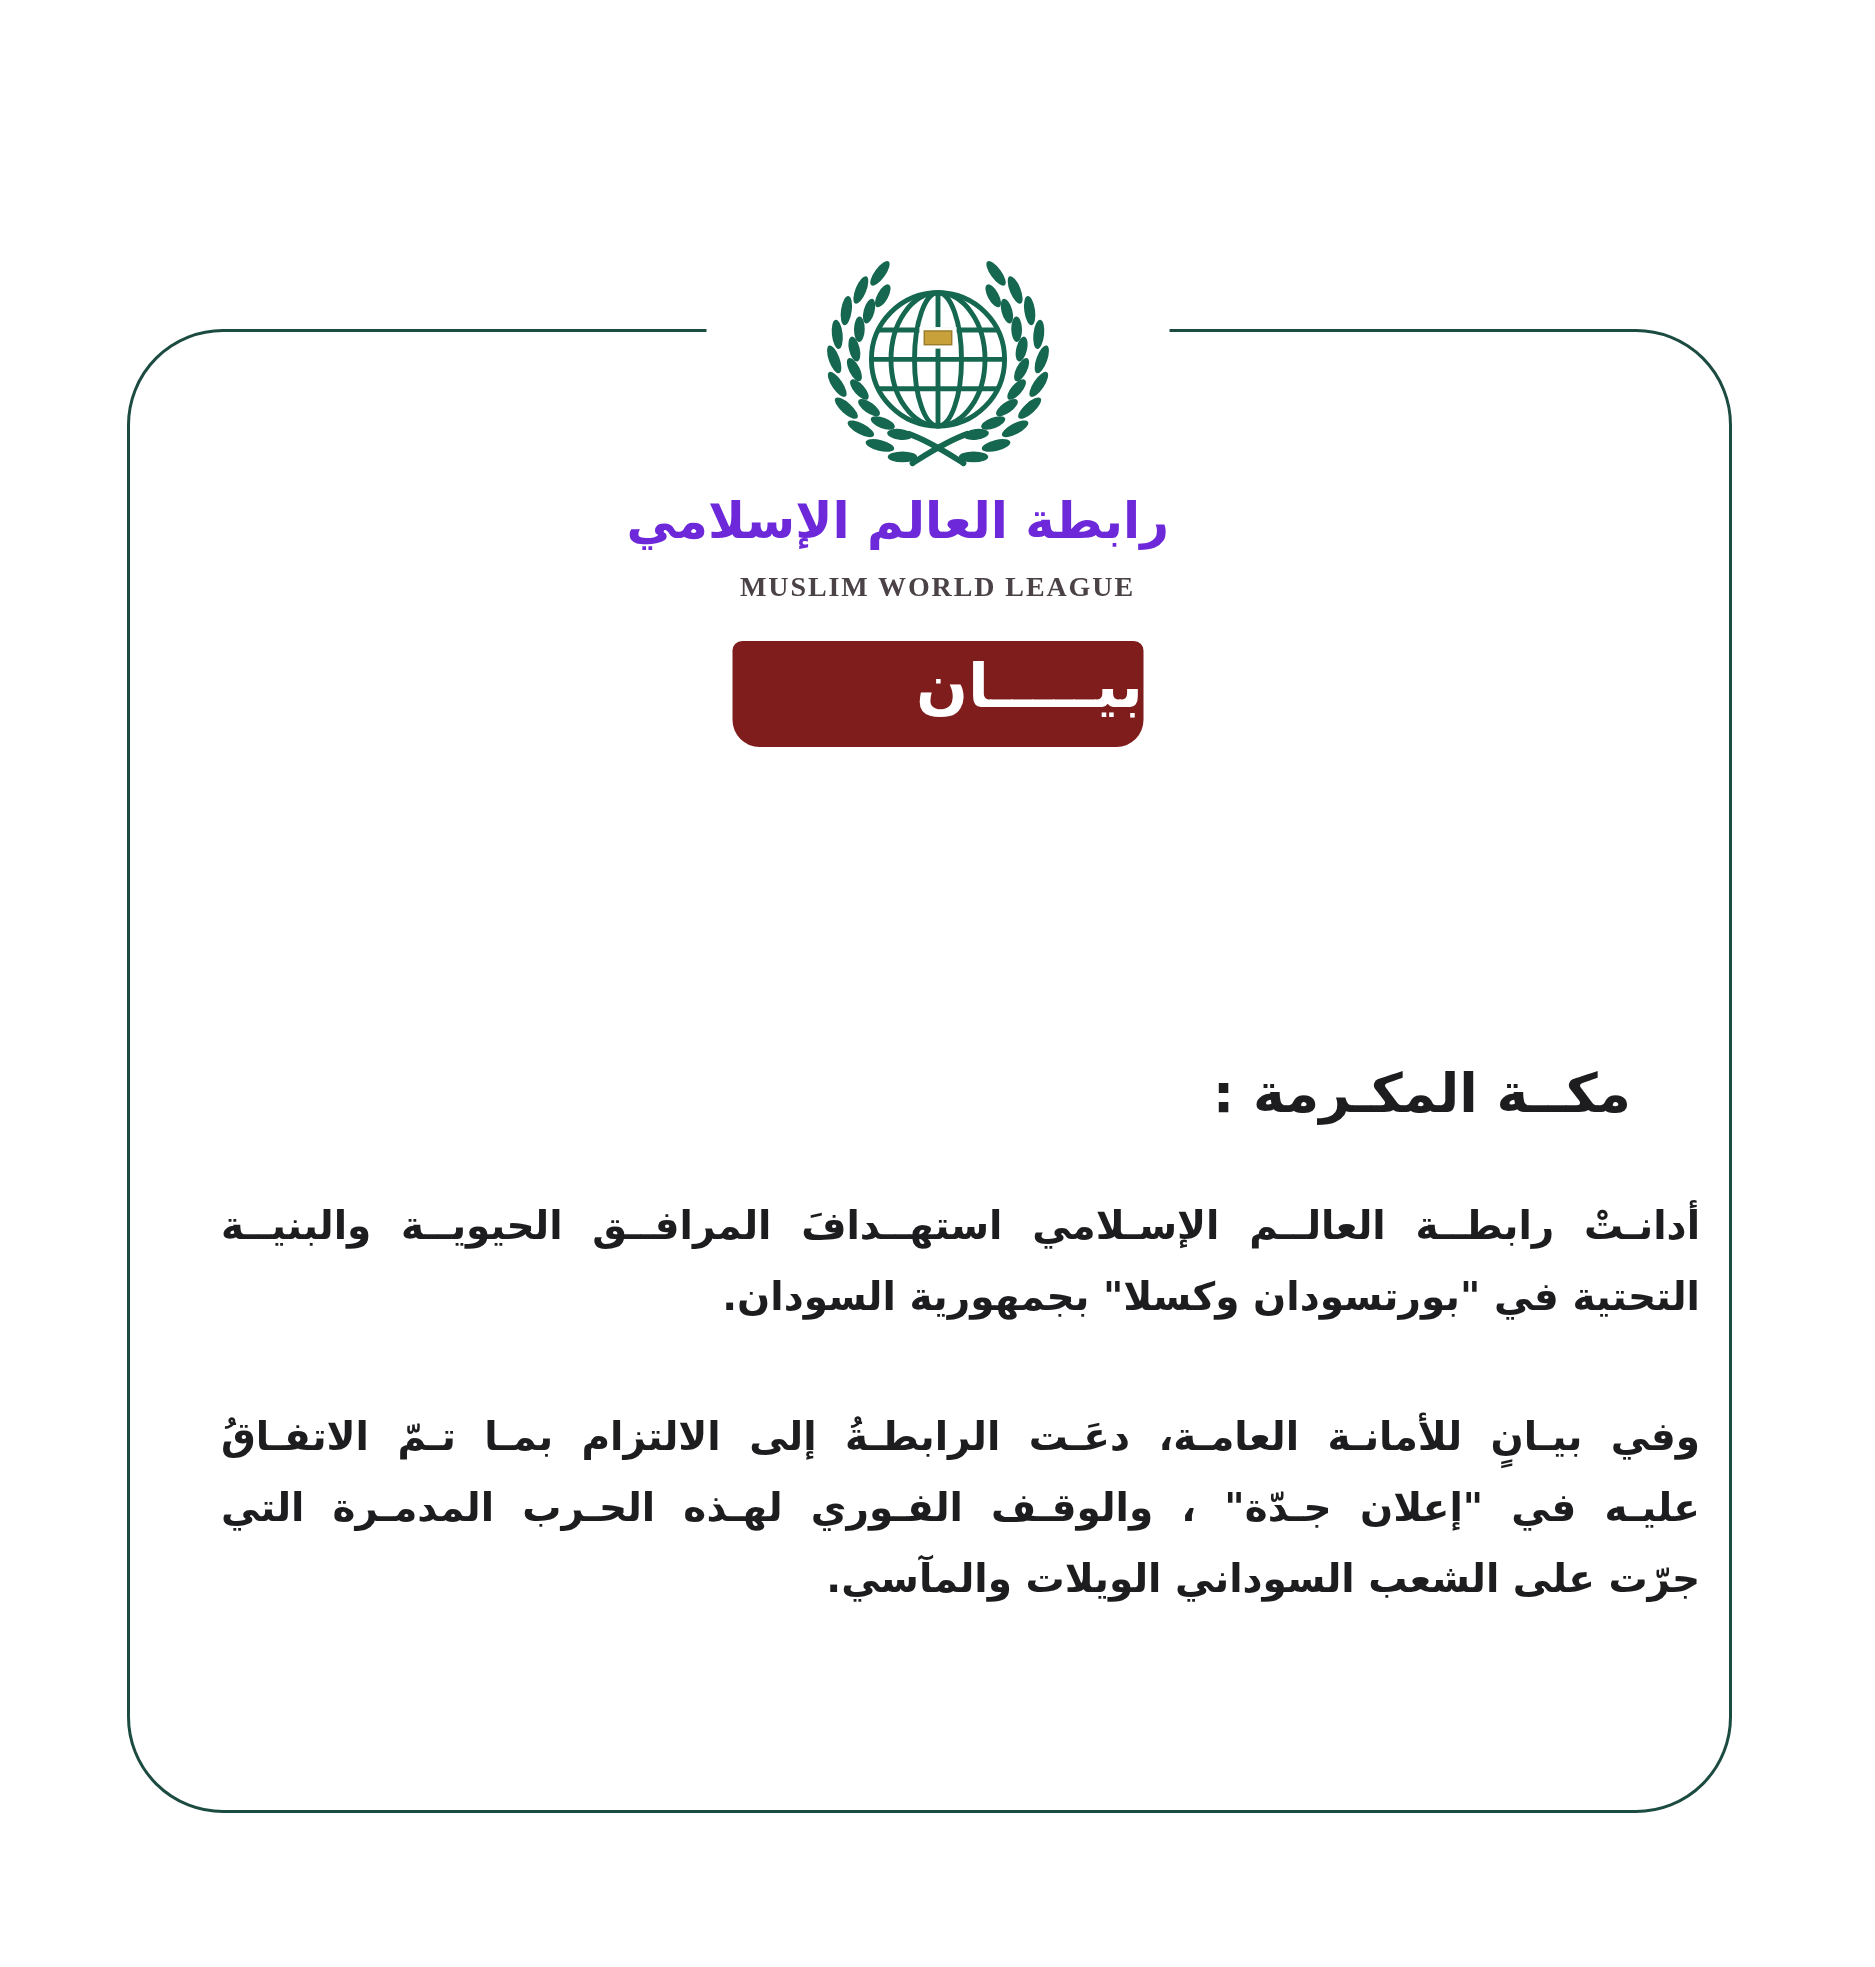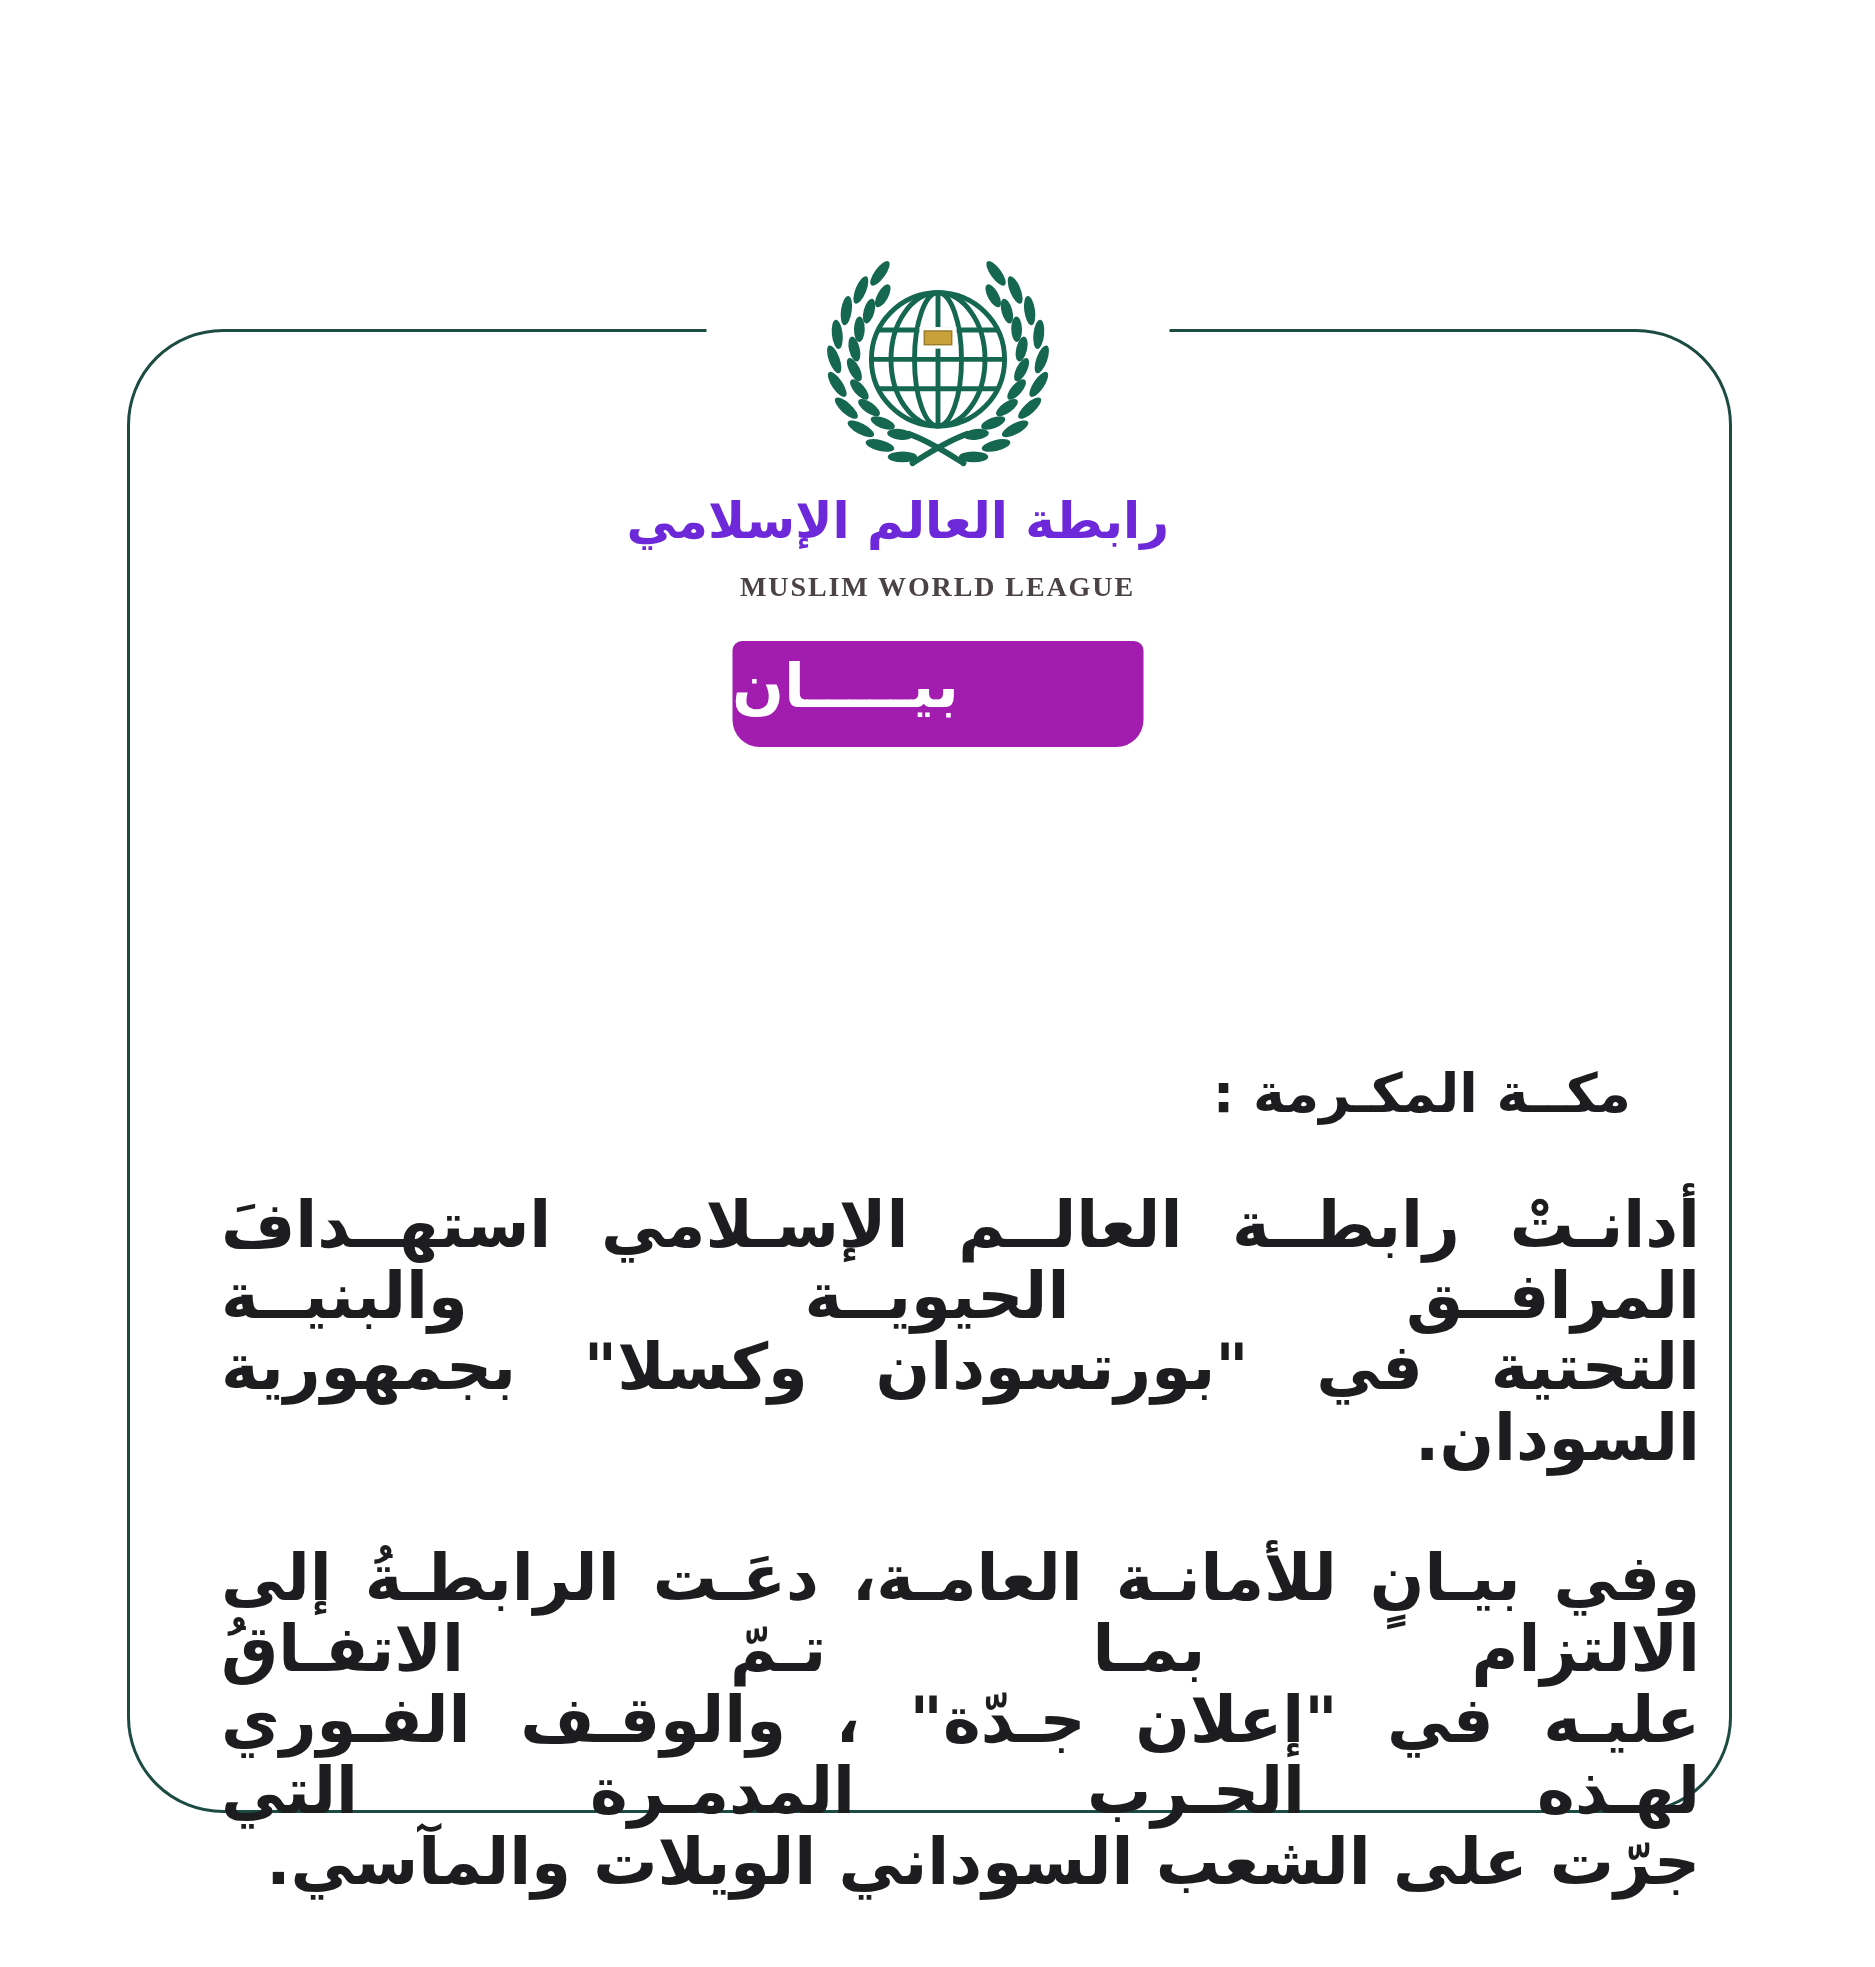--- a/index.html
+++ b/index.html
@@ -9,31 +9,31 @@
   .frame{position:absolute;left:127px;top:329px;width:1605px;height:1484px;
          border:3.8px solid #1c4b41;border-radius:96px;box-sizing:border-box;}
   
   .logo-block{position:absolute;left:50%;transform:translateX(-50%);top:161px;width:463px;
               background:#ffffff;text-align:center;padding-bottom:5.8px;}
   .emblem{display:block;margin:75px auto 0;}
   .callig{margin-top:1.9px;font-size:50px;line-height:96px;font-weight:700;color:#6d28d9;
           direction:rtl;white-space:nowrap;}
   .mwl-en{font-family:Liberation Serif, serif;font-weight:700;font-size:28px;
           line-height:35px;letter-spacing:1.9px;color:#4a4247;white-space:nowrap;}
-  .banner{margin:37px auto 0;width:411px;height:106px;background:#a21caf;
-          border-radius:9.6px 9.6px 27px 27px;display:flex;align-items:center;justify-content:flex-start;}
+  .banner{margin:37px auto 0;width:411px;height:106px;background:#7f1d1d;
+          border-radius:9.6px 9.6px 27px 27px;display:flex;align-items:center;justify-content:flex-end;}
   .banner span{color:#ffffff;font-size:61px;font-weight:700;line-height:1;
                transform:translateY(-7.7px);direction:rtl;}
   
   .content{position:absolute;left:221px;width:1479px;top:1060px;direction:rtl;color:#1d1d1f;}
   .dateline{font-size:54px;line-height:67px;font-weight:700;text-align:right;padding-left:0;
             padding-right:69px;box-sizing:border-box;}
   .paras{margin-top:63px;}
   .para{margin:0 0 69px 0;}
-  .line{font-size:64px;line-height:71px;font-weight:700;
+  .line{font-size:39px;line-height:71px;font-weight:700;
         text-align:justify;text-align-last:justify;}
   .line.final{text-align-last:right;}
 </style>
 </head>
 <body>
 
 <div class="page">
 
   <div class="frame"></div>
 

